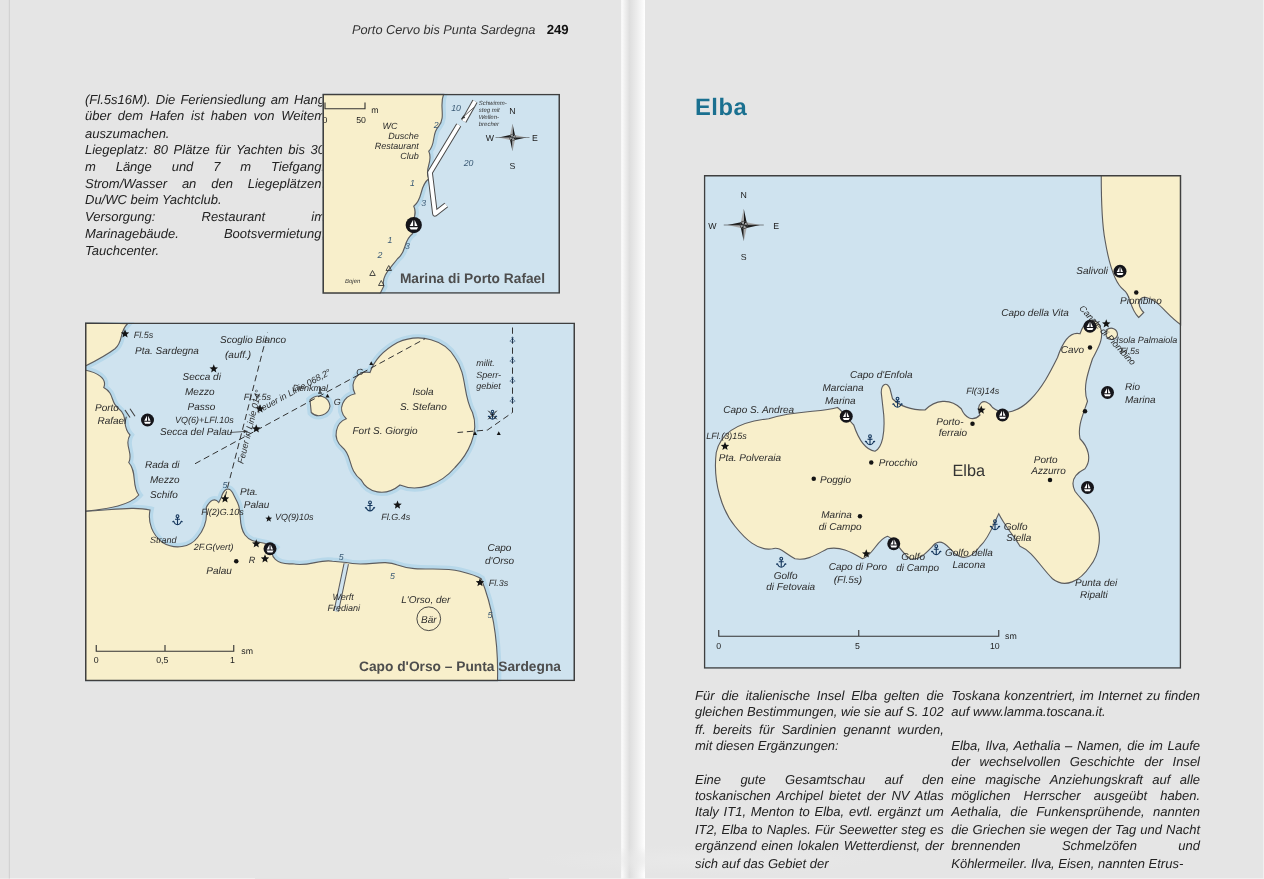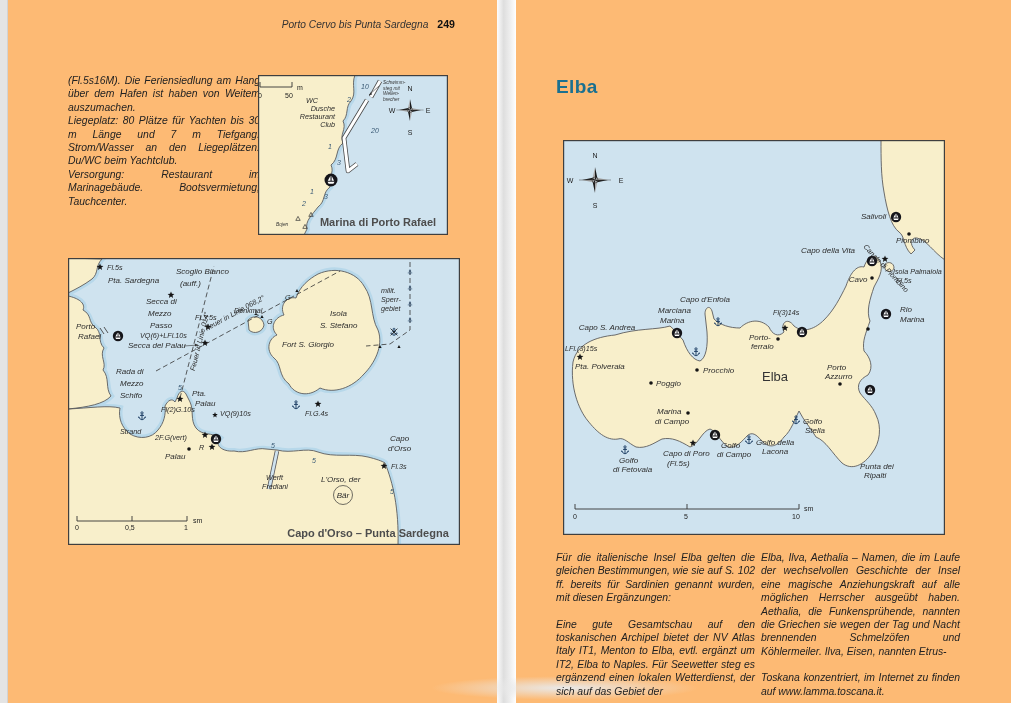--- a/index.html
+++ b/index.html
@@ -1,16 +1,16 @@
 <!DOCTYPE html>
 <html><head>
 <meta charset="utf-8">
 <style>
   html,body{margin:0;padding:0;background:#fff;}
-  #stage{position:relative;width:1011px;height:703px;background:#fdba74;overflow:hidden;
+  #stage{position:relative;width:1011px;height:703px;background:#e5e5e5;overflow:hidden;
          font-family:"Liberation Sans",sans-serif;color:#222;}
   .edge-left{position:absolute;left:0;top:0;width:7px;height:703px;background:#e4e4e4;border-right:1px solid #d2d2d2;}
   .gutter{position:absolute;left:497px;top:0;width:19px;height:703px;
           background:linear-gradient(to right,#fdfdfd 0%,#dedede 35%,#ececec 65%,#ffffff 100%);}
   .bottom-shadow{position:absolute;left:430px;top:676px;width:270px;height:24px;
           background:radial-gradient(ellipse at center,#e9e9e9 0%,rgba(255,255,255,0) 70%);}
   .header{position:absolute;top:18px;left:160px;width:295px;text-align:right;font-size:10.2px;}
   .header .ht{font-style:italic;color:#333;}
   .header .hp{font-weight:bold;color:#111;margin-left:9px;font-size:10.6px;}
   .info{position:absolute;left:68px;top:74px;width:192px;font-style:italic;font-size:10.4px;
@@ -391,16 +391,16 @@
       </g>
       <rect class="border" x="0.6" y="0.6" width="380.8" height="393.8"></rect>
     </svg>
   </div>
 
   <div class="col" id="col1">
     <p>Für die italienische Insel Elba gelten die gleichen Bestimmungen, wie sie auf S. 102 ff. bereits für Sardinien genannt wurden, mit diesen Ergänzungen:</p>
     <p>Eine gute Gesamtschau auf den toskanischen Archipel bietet der NV Atlas Italy IT1, Menton to Elba, evtl. ergänzt um IT2, Elba to Naples. Für Seewetter steg es ergänzend einen lokalen Wetterdienst, der sich auf das Gebiet der</p>
   </div>
   <div class="col" id="col2">
+    <p>Toskana konzentriert, im Internet zu finden auf www.lamma.toscana.it.</p>
     <p>Elba, Ilva, Aethalia – Namen, die im Laufe der wechselvollen Geschichte der Insel eine magische Anziehungskraft auf alle möglichen Herrscher ausgeübt haben. Aethalia, die Funkensprühende, nannten die Griechen sie wegen der Tag und Nacht brennenden Schmelzöfen und Köhlermeiler. Ilva, Eisen, nannten Etrus-</p>
-    <p>Toskana konzentriert, im Internet zu finden auf www.lamma.toscana.it.</p>
   </div>
 </div>
 
 </body></html>

